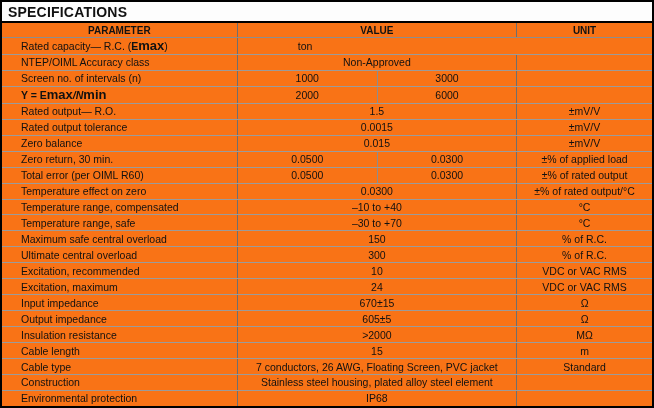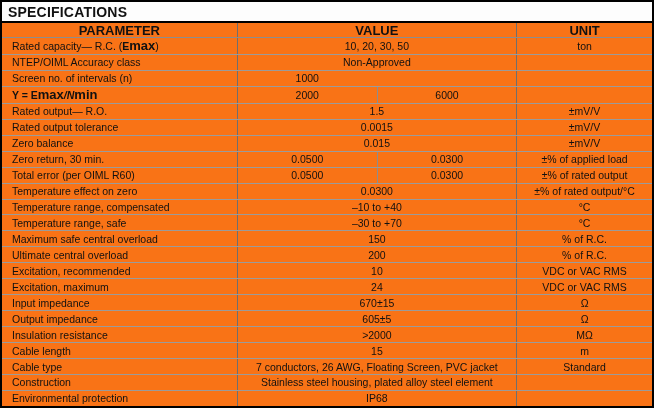--- a/index.html
+++ b/index.html
@@ -28,37 +28,37 @@
     font-size: 14px;
     letter-spacing: 0.2px;
     background: #fdfdfd;
   }
   .header-row {
     height: 15px;
     flex: 0 0 15px;
     display: flex;
     border-bottom: 1px solid #8d8d8d;
     font-weight: 700;
-    font-size: 13px;
+    font-size: 10px;
   }
   .rows { flex: 1 1 auto; display: flex; flex-direction: column; }
   .spec-row {
     flex: 1 1 auto;
     display: flex;
     border-bottom: 1px solid #9b9b9b;
     font-size: 10.5px;
   }
   .rows .spec-row:last-child { border-bottom: none; }
   .cell {
     display: flex;
     align-items: center;
     overflow: hidden;
     white-space: nowrap;
   }
-  .col-param { width: 36.1%; padding-left: 10px; justify-content: flex-start; }
+  .col-param { width: 36.1%; padding-left: 19px; justify-content: flex-start; }
   .col-value { width: 43.0%; justify-content: center; border-left: 1px solid #6f6f6f; }
   .col-unit  { width: 20.9%; justify-content: center; border-left: 1px solid #6f6f6f; }
   .value-wrap { width: 43.0%; display: flex; border-left: 1px solid #6f6f6f; }
   .value-half { width: 50%; display: flex; align-items: center; justify-content: center; overflow: hidden; }
   .value-half + .value-half { border-left: 1px solid #8d8d8d; }
   .b { font-weight: 700; }
   .i { font-style: italic; }
   .sub { font-size: 13px; vertical-align: -2px; line-height: 1; }
   .header-row .cell { justify-content: center; padding-left: 0; }
 </style>
@@ -76,32 +76,32 @@
   </div>
 
   <div class="rows">
       <div class="spec-row">
         <div class="cell col-param">
           <span>Rated capacity— R.C. (</span>
           <span class="b">E</span>
           <span class="b sub">max</span>
           <span>)</span>
         </div>
-        <div class="cell col-value">10, 20, 30, 50</div>
         <div class="cell col-unit">ton</div>
       </div>
       <div class="spec-row">
         <div class="cell col-param">NTEP/OIML Accuracy class</div>
         <div class="cell col-value">Non-Approved</div>
         <div class="cell col-unit"></div>
       </div>
       <div class="spec-row">
         <div class="cell col-param">Screen no. of intervals (n)</div>
         <div class="value-wrap">
           <div class="value-half">1000</div>
+          <div class="value-half">3000</div>
         </div>
         <div class="cell col-unit"></div>
       </div>
       <div class="spec-row">
         <div class="cell col-param">
           <span class="b">Y = E</span>
           <span class="b sub">max</span>
           <span class="b i">/</span>
           <span class="b i">N</span>
           <span class="b sub">min</span>
@@ -158,21 +158,21 @@
         <div class="cell col-value">–30 to +70</div>
         <div class="cell col-unit">°C</div>
       </div>
       <div class="spec-row">
         <div class="cell col-param">Maximum safe central overload</div>
         <div class="cell col-value">150</div>
         <div class="cell col-unit">% of R.C.</div>
       </div>
       <div class="spec-row">
         <div class="cell col-param">Ultimate central overload</div>
-        <div class="cell col-value">200</div>
+        <div class="cell col-value">300</div>
         <div class="cell col-unit">% of R.C.</div>
       </div>
       <div class="spec-row">
         <div class="cell col-param">Excitation, recommended</div>
         <div class="cell col-value">10</div>
         <div class="cell col-unit">VDC or VAC RMS</div>
       </div>
       <div class="spec-row">
         <div class="cell col-param">Excitation, maximum</div>
         <div class="cell col-value">24</div>

